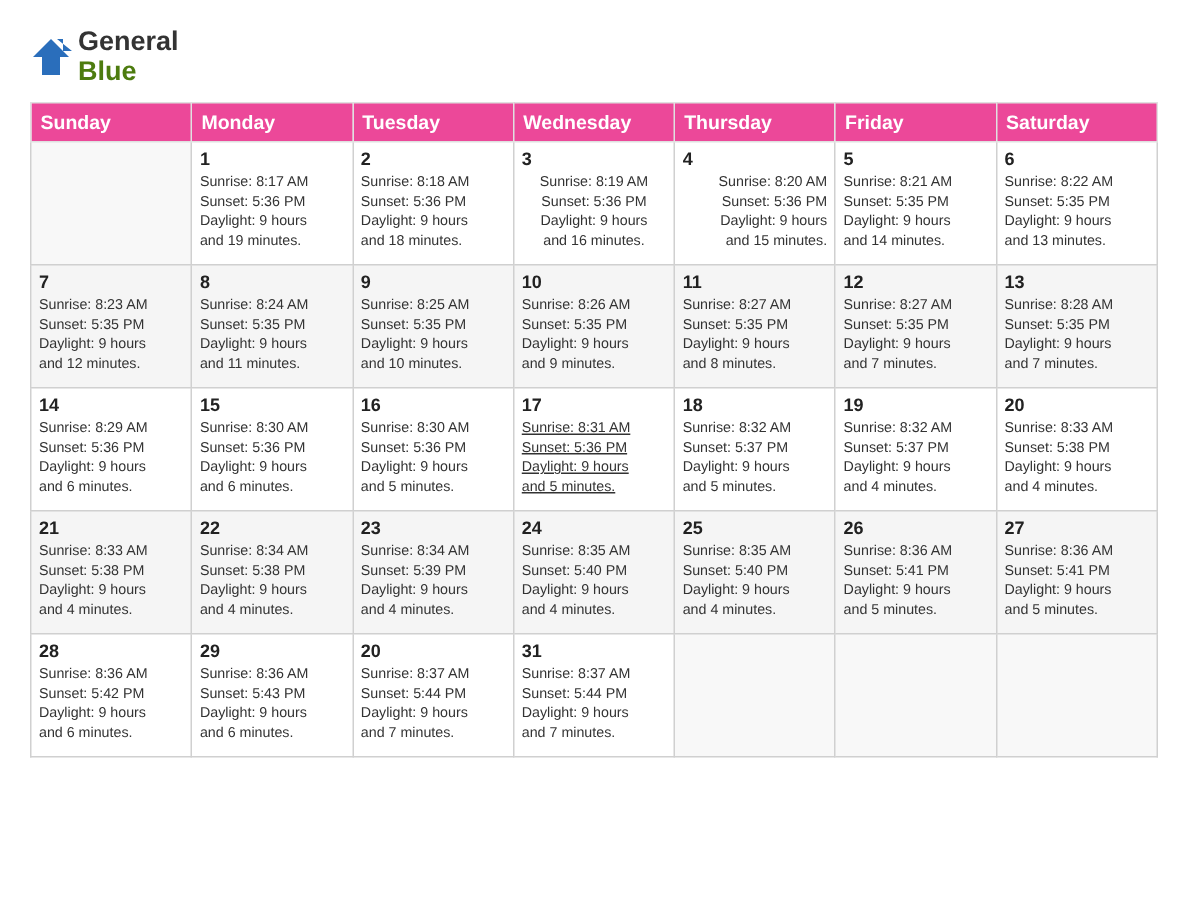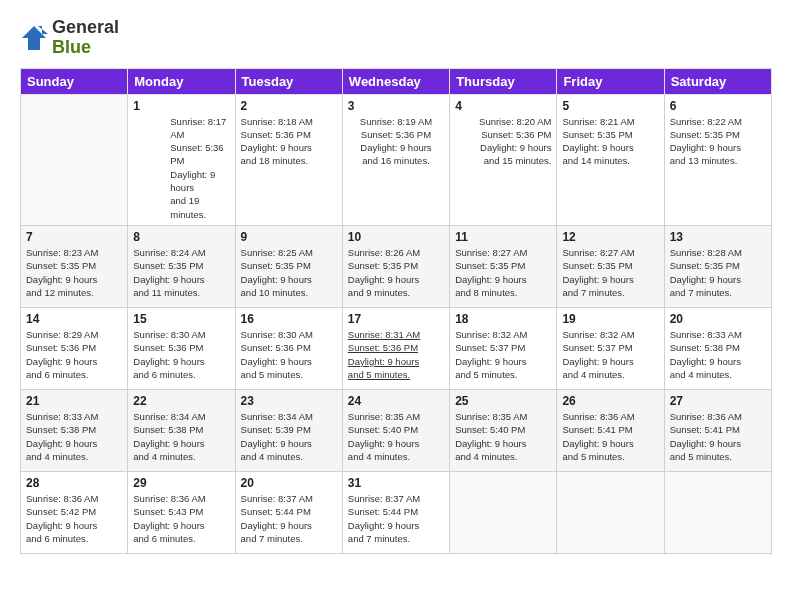--- a/index.html
+++ b/index.html
@@ -39,21 +39,21 @@
       font-size: 15px;
       color: #444;
       margin-top: 2px;
     }
     .calendar {
       width: 100%;
       border-collapse: collapse;
       table-layout: fixed;
     }
     .calendar th {
-      background-color: #6d28d9;
+      background-color: #ec4899;
       color: #fff;
       font-size: 13px;
       font-weight: bold;
       padding: 5px 6px;
       text-align: left;
       border: 1px solid #e0e0e0;
     }
     .calendar td {
       border: 1px solid #d0d0d0;
       vertical-align: top;
@@ -112,21 +112,21 @@
           <th>Thursday</th>
           <th>Friday</th>
           <th>Saturday</th>
         </tr>
     </thead>
     <tbody id="calendar-body">
     <tr>
           <td class="empty"></td>
           <td>
             <div class="day-number">1</div>
-            <div class="day-info" style="white-space: pre-line; margin-left: 37px;">Sunrise: 8:17 AM
+            <div class="day-info" style="white-space: pre-line;">Sunrise: 8:17 AM
 Sunset: 5:36 PM
 Daylight: 9 hours
 and 19 minutes.</div>
           </td>
           <td>
             <div class="day-number">2</div>
             <div class="day-info" style="white-space: pre-line;">Sunrise: 8:18 AM
 Sunset: 5:36 PM
 Daylight: 9 hours
 and 18 minutes.</div>

